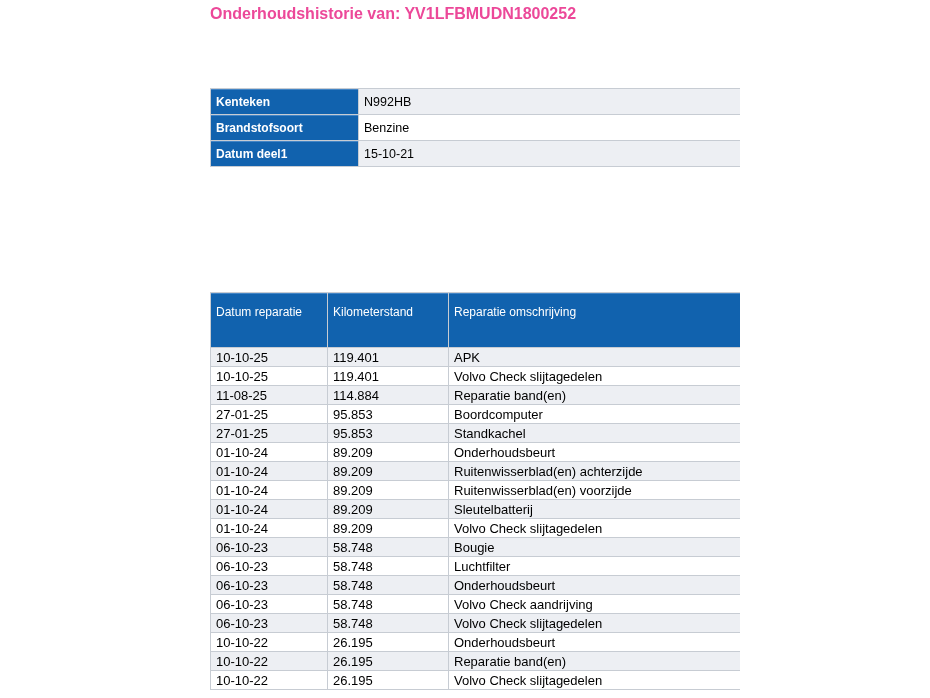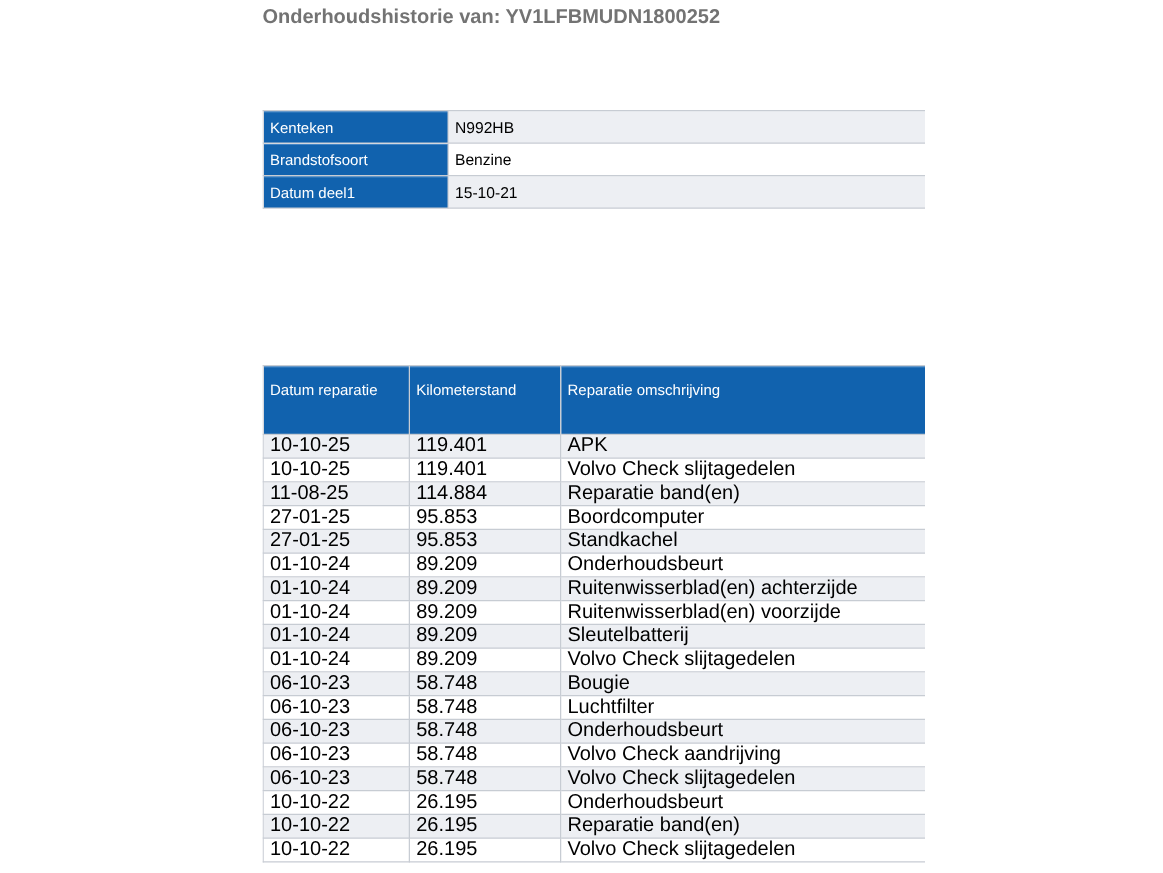--- a/index.html
+++ b/index.html
@@ -7,21 +7,21 @@
     width:930px; height:698px;
     background:#ffffff;
     position:relative;
     overflow:hidden;
     font-family:"Liberation Sans", sans-serif;
     color:#000;
     -webkit-font-smoothing:antialiased;
   }
   .page-title {
     position:absolute; left:210px; top:5px; margin:0;
-    font-size:16px; font-weight:bold; color:#737373;
+    font-size:16px; font-weight:bold; color:#ec4899;
     white-space:nowrap;
   }
   
   .clip {
     position:absolute; left:210px; width:530px; overflow:hidden;
   }
   .info-clip { top:88px; height:107px; }
   .repairs-clip { top:292px; height:406px; }
 
   table {
@@ -37,21 +37,21 @@
     overflow:hidden;
   }
   
   .info-table th {
     width:142px;
     height:25px;
     background:var(--blue, #1162ae);
     box-shadow: inset 0 1px 0 var(--blue-hi, #4385c6);
     color:#fff;
     font-size:12px;
-    font-weight:normal;
+    font-weight:bold;
     vertical-align:middle;
   }
   .info-table td {
     height:25px;
     font-size:12.5px;
     vertical-align:middle;
     background:#fff;
   }
   .info-table tr:nth-child(odd) td { background:var(--row-alt, #edeff3); }
 
@@ -63,21 +63,21 @@
     color:#fff;
     font-size:12px;
     font-weight:normal;
     vertical-align:top;
     padding-top:12px;
   }
   .repairs-table col.c1 { width:117px; }
   .repairs-table col.c2 { width:121px; }
   .repairs-table tbody td {
     height:18px;
-    font-size:16px;
+    font-size:13px;
     vertical-align:middle;
     background:#fff;
     margin-top:21px;
   }
   .repairs-table tbody tr:nth-child(odd) td { background:var(--row-alt, #edeff3); }
 </style>
 </head>
 <body style="--blue: #1162ae; --blue-hi: #4385c6; --row-alt: #edeff3; --grid: #c7ccd3;">
 
 <h1 class="page-title">Onderhoudshistorie van: YV1LFBMUDN1800252</h1>

